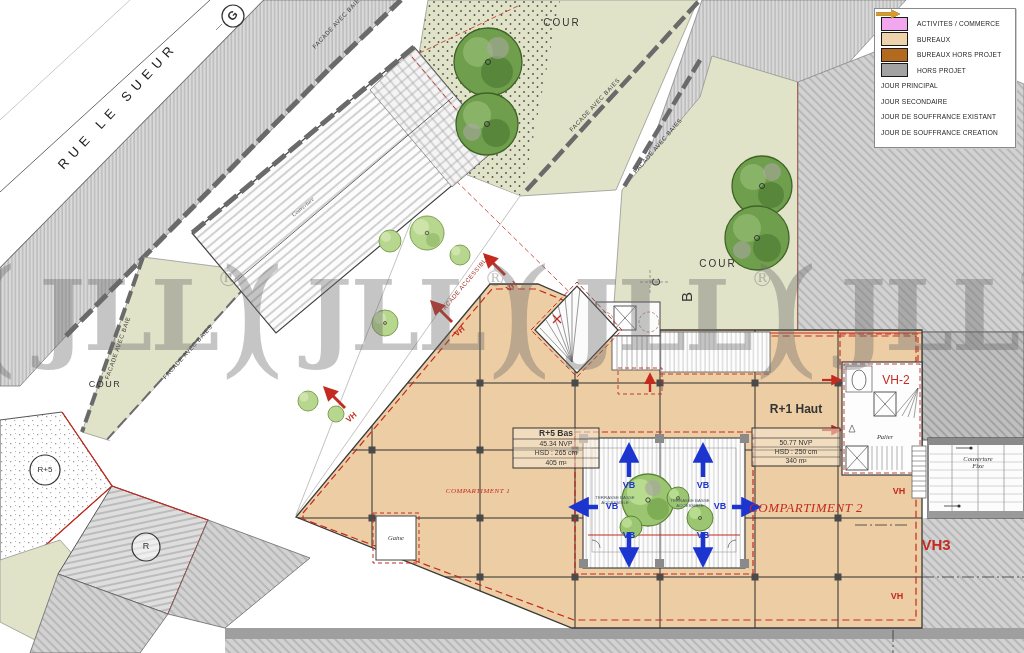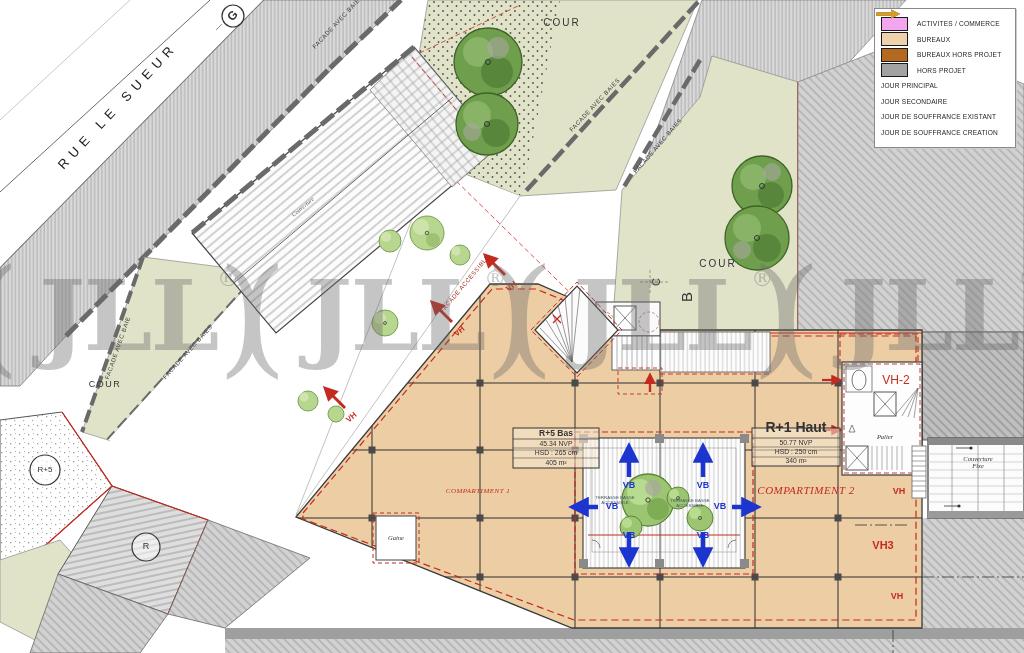--- a/index.html
+++ b/index.html
@@ -466,27 +466,27 @@
   <div class="lbl facade" style="left:658px;top:146px;transform:translate(-50%,-50%) rotate(-49deg);">FACADE AVEC BAIES</div>
   <div class="lbl facade" style="left:118px;top:348px;transform:translate(-50%,-50%) rotate(-71deg);">FACADE AVEC BAIE</div>
   <div class="lbl facade" style="left:188px;top:352px;transform:translate(-50%,-50%) rotate(-48deg);">FACADE AVEC BAIES</div>
   <div class="lbl facade" style="left:465px;top:284px;color:#a03028;transform:translate(-50%,-50%) rotate(-50deg);">FACADE ACCESSIBLE</div>
 
   <div class="lbl" style="left:556px;top:434px;font-size:8.5px;font-weight:bold;">R+5 Bas</div>
   <div class="lbl" style="left:556px;top:443.5px;font-size:6.8px;">45.34 NVP</div>
   <div class="lbl" style="left:556px;top:453px;font-size:6.8px;">HSD : 265 cm</div>
   <div class="lbl" style="left:556px;top:462.5px;font-size:6.8px;">405 m²</div>
 
-  <div class="lbl" style="left:796px;top:428px;font-size:14px;font-weight:bold;">R+1 Haut</div>
+  <div class="lbl" style="left:796px;top:410px;font-size:12px;font-weight:bold;">R+1 Haut</div>
   <div class="lbl" style="left:796px;top:442.5px;font-size:6.8px;">50.77 NVP</div>
   <div class="lbl" style="left:796px;top:452px;font-size:6.8px;">HSD : 250 cm</div>
   <div class="lbl" style="left:796px;top:461px;font-size:6.8px;">340 m²</div>
 
   <div class="lbl it red" style="left:478px;top:492px;font-size:7px;letter-spacing:.5px;">COMPARTIMENT 1</div>
-  <div class="lbl it red" style="left:806px;top:490px;font-size:11px;letter-spacing:.5px;">COMPARTIMENT 2</div>
+  <div class="lbl it red" style="left:806px;top:508px;font-size:13px;letter-spacing:.5px;">COMPARTIMENT 2</div>
 
   <div class="lbl it" style="left:396px;top:538px;font-size:6.5px;">Gaine</div>
   <div class="lbl it" style="left:885px;top:437px;font-size:6.5px;">Palier</div>
   <div class="lbl it" style="left:303px;top:207px;font-size:6px;color:#555;transform:translate(-50%,-50%) rotate(-40deg);">Couverture</div>
   <div class="lbl it" style="left:978px;top:462px;font-size:6.5px;">
     <span>Couverture</span><br>
     <span>Fixe</span>
   </div>
 
   <div class="lbl" style="left:615px;top:501px;font-size:4.4px;color:#4a5a66;">
@@ -501,21 +501,21 @@
   <div class="lbl" style="left:45px;top:470px;font-size:8px;">R+5</div>
   <div class="lbl" style="left:146px;top:547px;font-size:9px;">R</div>
   <div class="lbl" style="left:656px;top:282px;font-size:11px;transform:translate(-50%,-50%) rotate(-90deg);">C</div>
   <div class="lbl" style="left:687px;top:297px;font-size:15px;transform:translate(-50%,-50%) rotate(-90deg);">B</div>
 
   <div class="lbl red" style="left:352px;top:418px;font-size:8px;font-weight:bold;transform:translate(-50%,-50%) rotate(-40deg);">VH</div>
   <div class="lbl red" style="left:460px;top:332px;font-size:8px;font-weight:bold;transform:translate(-50%,-50%) rotate(-40deg);">VH</div>
   <div class="lbl red" style="left:512px;top:287px;font-size:8px;font-weight:bold;transform:translate(-50%,-50%) rotate(-40deg);">VH</div>
   <div class="lbl red" style="left:896px;top:347px;font-size:12px;font-weight:normal;margin-top:34px;">VH-2</div>
   <div class="lbl red" style="left:899px;top:492px;font-size:9px;font-weight:bold;">VH</div>
-  <div class="lbl red" style="left:883px;top:545px;font-size:11px;font-weight:bold;">VH3</div>
+  <div class="lbl red" style="left:936px;top:545px;font-size:15px;font-weight:bold;">VH3</div>
   <div class="lbl red" style="left:897px;top:597px;font-size:9px;font-weight:bold;">VH</div>
 
   <div class="lbl blue" style="left:629px;top:486px;font-size:9px;font-weight:bold;">VB</div>
   <div class="lbl blue" style="left:703px;top:486px;font-size:9px;font-weight:bold;">VB</div>
   <div class="lbl blue" style="left:612px;top:507px;font-size:9px;font-weight:bold;">VB</div>
   <div class="lbl blue" style="left:720px;top:507px;font-size:9px;font-weight:bold;">VB</div>
   <div class="lbl blue" style="left:629px;top:536px;font-size:9px;font-weight:bold;">VB</div>
   <div class="lbl blue" style="left:703px;top:536px;font-size:9px;font-weight:bold;">VB</div>
 </div>
 

